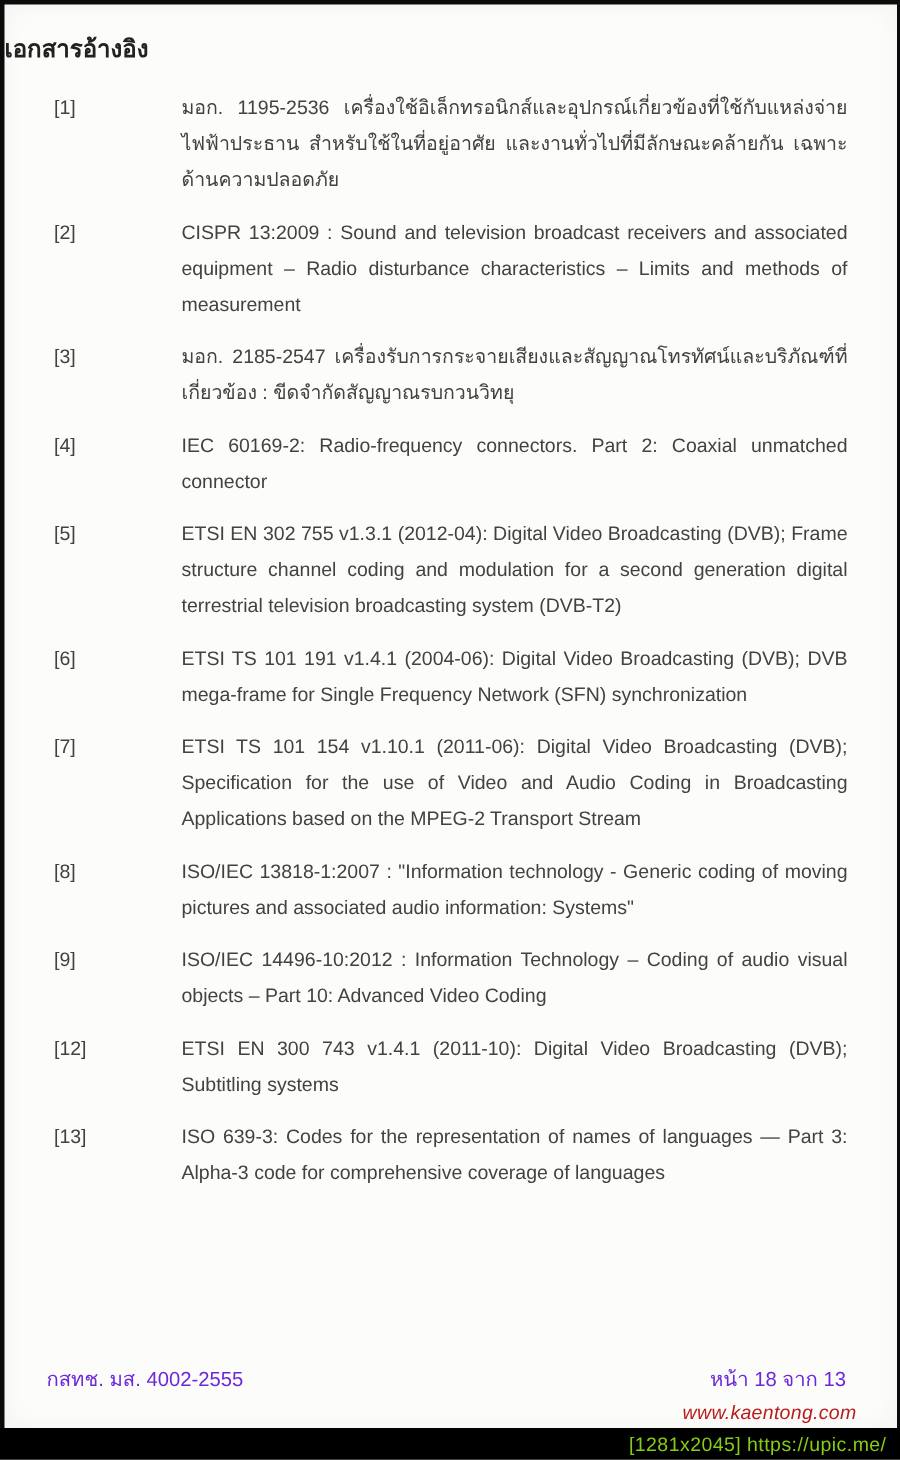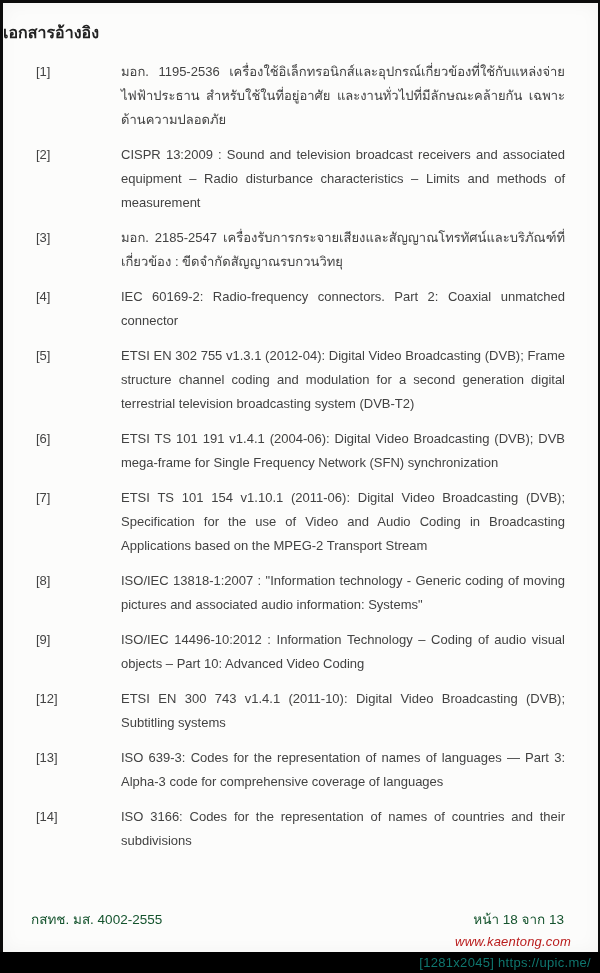--- a/index.html
+++ b/index.html
@@ -45,36 +45,36 @@
     text-align: justify;
     margin-left: 44px;
   }
   .footer-row {
     position: absolute;
     left: 28px; right: 34px; bottom: 22px;
     display: flex;
     justify-content: space-between;
     align-items: center;
     font-size: 13.5px;
-    color: #14532d;
+    color: #6d28d9;
   }
   .watermark {
     position: absolute;
     right: 27px; bottom: 3px;
     color: #b91c1c;
     font-style: italic;
     font-size: 13px;
     letter-spacing: 0.2px;
   }
   .bottom-bar {
     position: absolute;
     left: 0; right: 0; bottom: 0;
     height: 21px;
     background: #000;
-    color: #0f766e;
+    color: #84cc16;
     display: flex;
     align-items: center;
     justify-content: flex-end;
     padding-right: 9px;
     box-sizing: border-box;
     font-size: 13px;
     letter-spacing: 0.3px;
   }
 </style>
 </head>
@@ -135,24 +135,20 @@
     <li class="ref">
       <span class="ref-num">[12]</span>
       <span class="ref-text">ETSI EN 300 743 v1.4.1 (2011-10): Digital Video Broadcasting (DVB); Subtitling systems</span>
     </li>
 
     <li class="ref">
       <span class="ref-num">[13]</span>
       <span class="ref-text">ISO 639-3:  Codes for the representation of names of languages — Part 3: Alpha-3 code for comprehensive coverage of languages</span>
     </li>
 
-    <li class="ref">
-      <span class="ref-num">[14]</span>
-      <span class="ref-text">ISO 3166: Codes for the representation of names of countries and their subdivisions</span>
-    </li>
   </ol>
 
   <div class="footer-row">
     <span>กสทช. มส. 4002-2555</span>
     <span>หน้า 18 จาก 13</span>
   </div>
 
   <div class="watermark">www.kaentong.com</div>
 </div>
 

